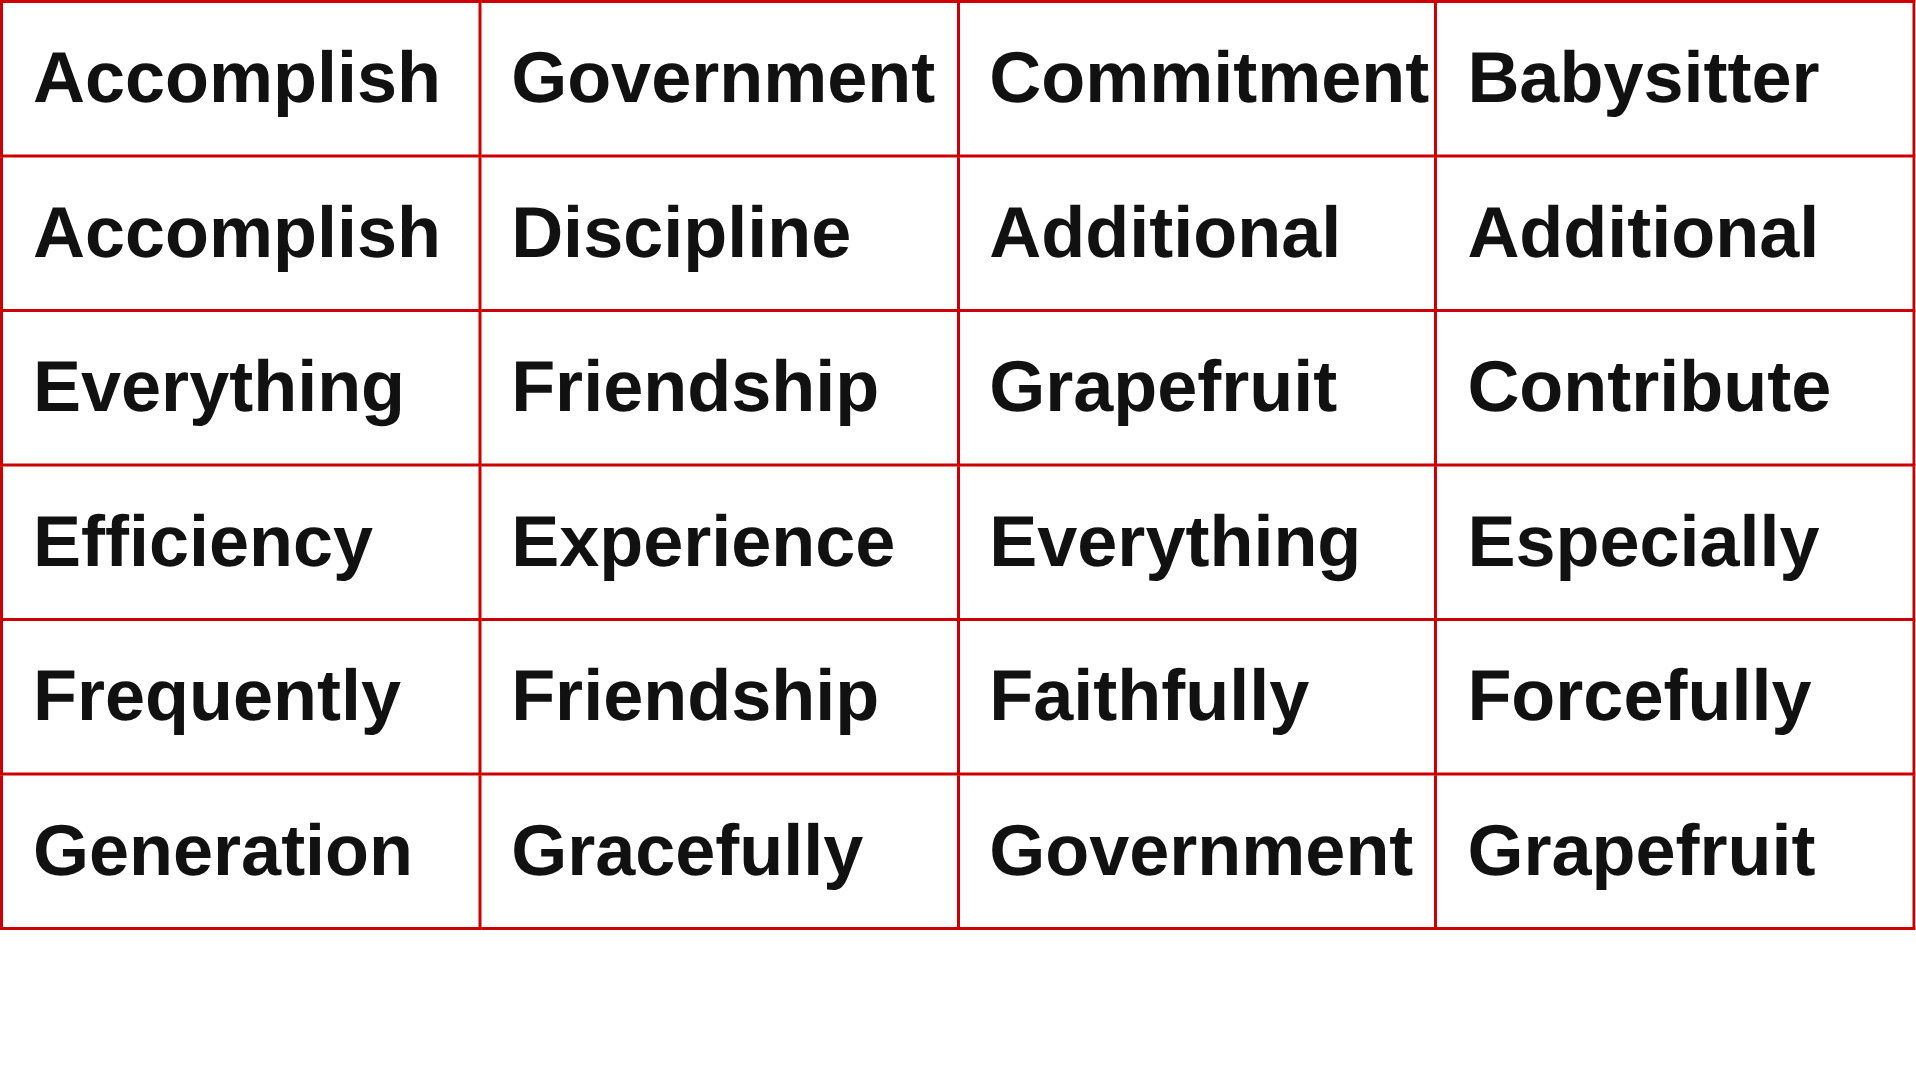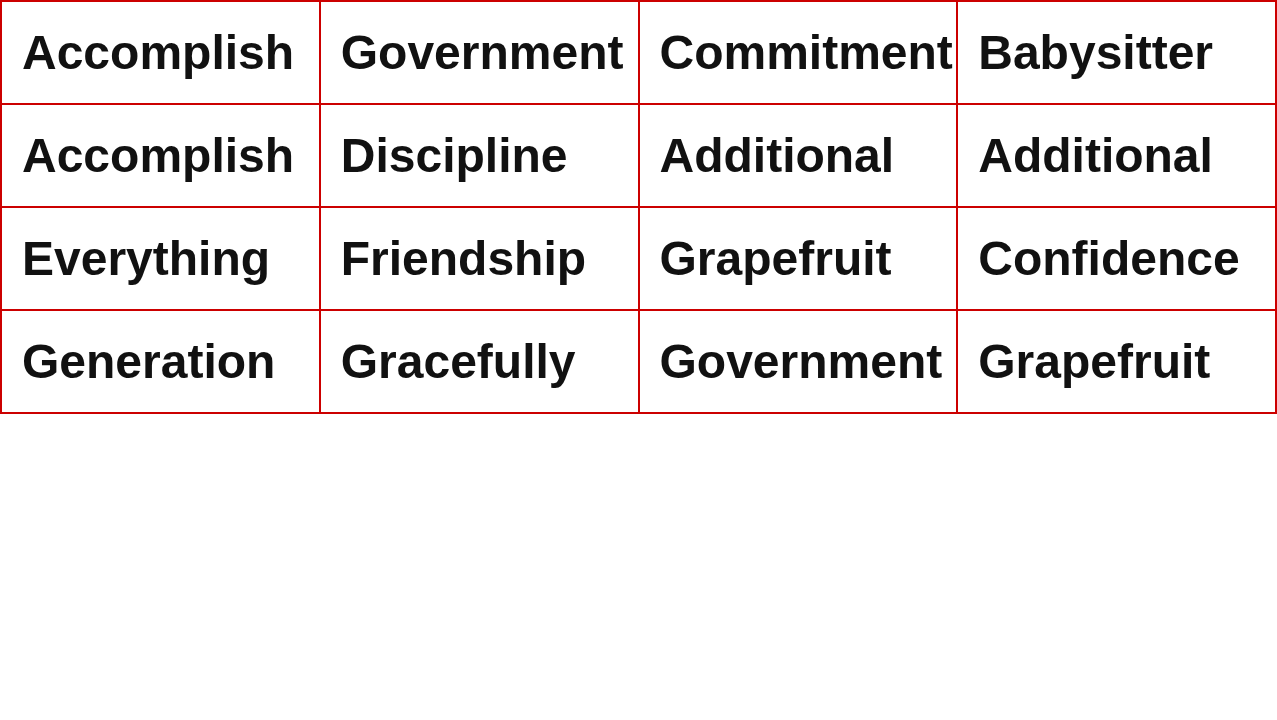--- a/index.html
+++ b/index.html
@@ -54,21 +54,33 @@
         <tr>
           <td>Accomplish</td>
           <td>Discipline</td>
           <td>Additional</td>
           <td>Additional</td>
         </tr>
         <tr>
           <td>Everything</td>
           <td>Friendship</td>
           <td>Grapefruit</td>
-          <td>Confidence</td>
+          <td>Contribute</td>
+        </tr>
+        <tr>
+          <td>Efficiency</td>
+          <td>Experience</td>
+          <td>Everything</td>
+          <td>Especially</td>
+        </tr>
+        <tr>
+          <td>Frequently</td>
+          <td>Friendship</td>
+          <td>Faithfully</td>
+          <td>Forcefully</td>
         </tr>
         <tr>
           <td>Generation</td>
           <td>Gracefully</td>
           <td>Government</td>
           <td>Grapefruit</td>
         </tr>
       </tbody>
   </table>
 </div>

